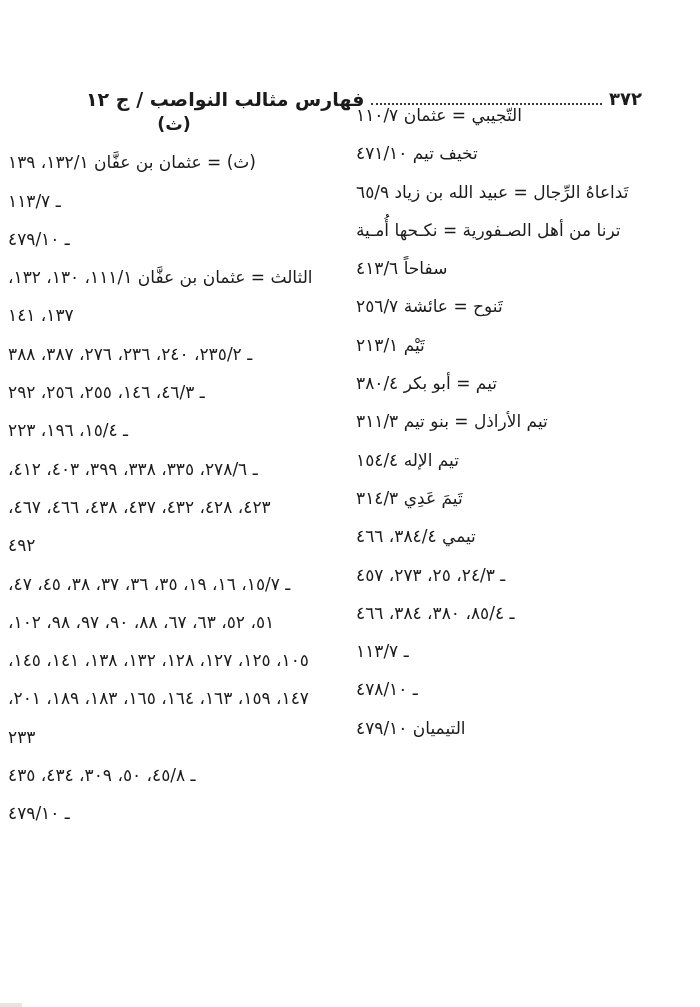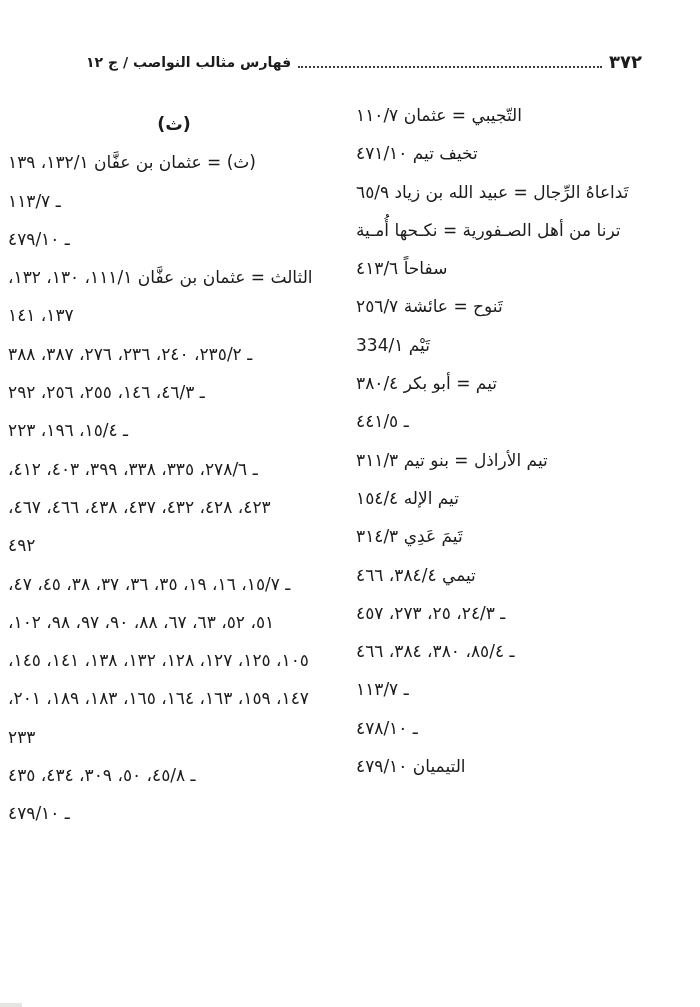--- a/index.html
+++ b/index.html
@@ -18,21 +18,21 @@
     position:absolute;top:52px;right:58px;left:86px;
     display:flex;align-items:flex-end;gap:7px;
     font-weight:bold;
   }
   .pnum{font-size:18px;line-height:20px;}
   .leader{
     flex:1;
     border-bottom:2.4px dotted #3d3d3d;
     margin-bottom:4px;
   }
-  .btitle{font-size:14px;line-height:20px;letter-spacing:.2px;}
+  .btitle{font-size:19px;line-height:20px;letter-spacing:.2px;margin-top:37px;}
 
   
   .cols{
     position:absolute;top:96px;right:12px;left:8px;
     display:flex;gap:16px;
   }
   .col{flex:1;min-width:0;}
   .col-left{padding-top:9px;}
 
   .line{
@@ -69,23 +69,22 @@
 
   <main class="cols">
     <section class="col col-right">
       <div class="lines" id="right-lines">
           <div class="line main">التّجيبي = عثمان ١١٠/٧</div>
           <div class="line main">تخيف تيم ٤٧١/١٠</div>
           <div class="line main">تَداعاهُ الرِّجال = عبيد الله بن زياد ٦٥/٩</div>
           <div class="line main">ترنا من أهل الصـفورية = نكـحها أُمـية</div>
           <div class="line cont">سفاحاً ٤١٣/٦</div>
           <div class="line main">تَنوح = عائشة ٢٥٦/٧</div>
-          <div class="line main">تَيْم 334/١</div>
+          <div class="line main">تَيْم ٢١٣/١</div>
           <div class="line main">تيم = أبو بكر ٣٨٠/٤</div>
-          <div class="line sub">ـ ٤٤١/٥</div>
           <div class="line main">تيم الأراذل = بنو تيم ٣١١/٣</div>
           <div class="line main">تيم الإله ١٥٤/٤</div>
           <div class="line main">تَيمَ عَدِي ٣١٤/٣</div>
           <div class="line main">تيمي ٣٨٤/٤، ٤٦٦</div>
           <div class="line sub">ـ ٢٤/٣، ٢٥، ٢٧٣، ٤٥٧</div>
           <div class="line sub">ـ ٨٥/٤، ٣٨٠، ٣٨٤، ٤٦٦</div>
           <div class="line sub">ـ ١١٣/٧</div>
           <div class="line sub">ـ ٤٧٨/١٠</div>
           <div class="line main">التيميان ٤٧٩/١٠</div>
         </div>

